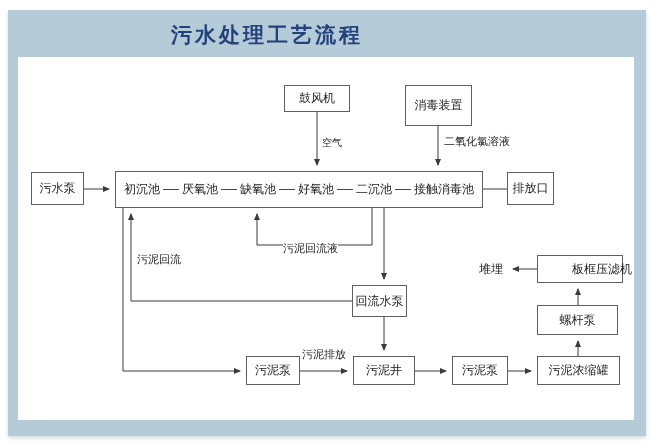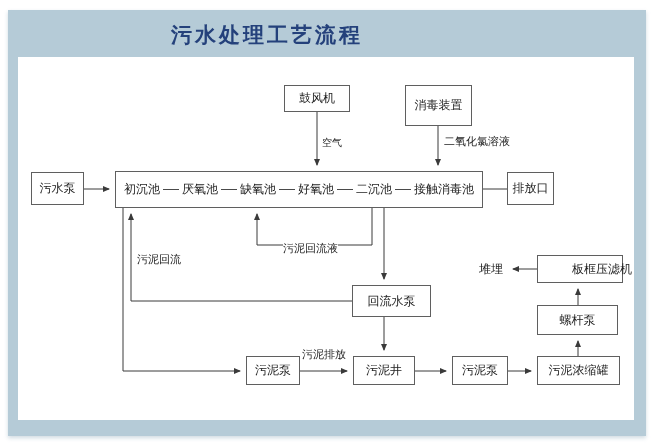--- a/index.html
+++ b/index.html
@@ -84,21 +84,21 @@
       <span class="stage">缺氧池</span>
       <span class="dash"></span>
       <span class="stage">好氧池</span>
       <span class="dash"></span>
       <span class="stage">二沉池</span>
       <span class="dash"></span>
       <span class="stage">接触消毒池</span>
     </div>
 
   <div class="node" style="left:507px;top:172px;width:47px;height:33px;">排放口</div>
-  <div class="node" style="left:352px;top:285px;width:79px;height:32px;">回流水泵</div>
+  <div class="node" style="left:352px;top:285px;width:55px;height:32px;">回流水泵</div>
   <div class="node" style="left:246px;top:356px;width:54px;height:29px;">污泥泵</div>
   <div class="node" style="left:353px;top:356px;width:62px;height:29px;">污泥井</div>
   <div class="node" style="left:452px;top:356px;width:56px;height:29px;">污泥泵</div>
   <div class="node" style="left:537px;top:356px;width:83px;height:29px;">污泥浓缩罐</div>
   <div class="node" style="left:537px;top:305px;width:81px;height:30px;">螺杆泵</div>
   <div class="node" style="left:537px;top:255px;width:86px;height:28px;padding-left:44px;">板框压滤机</div>
 
   <div class="flabel" style="left:322px;top:136px;font-size:10px;">空气</div>
   <div class="flabel" style="left:444px;top:134px;">二氧化氯溶液</div>
   <div class="flabel" style="left:137px;top:252px;">污泥回流</div>

